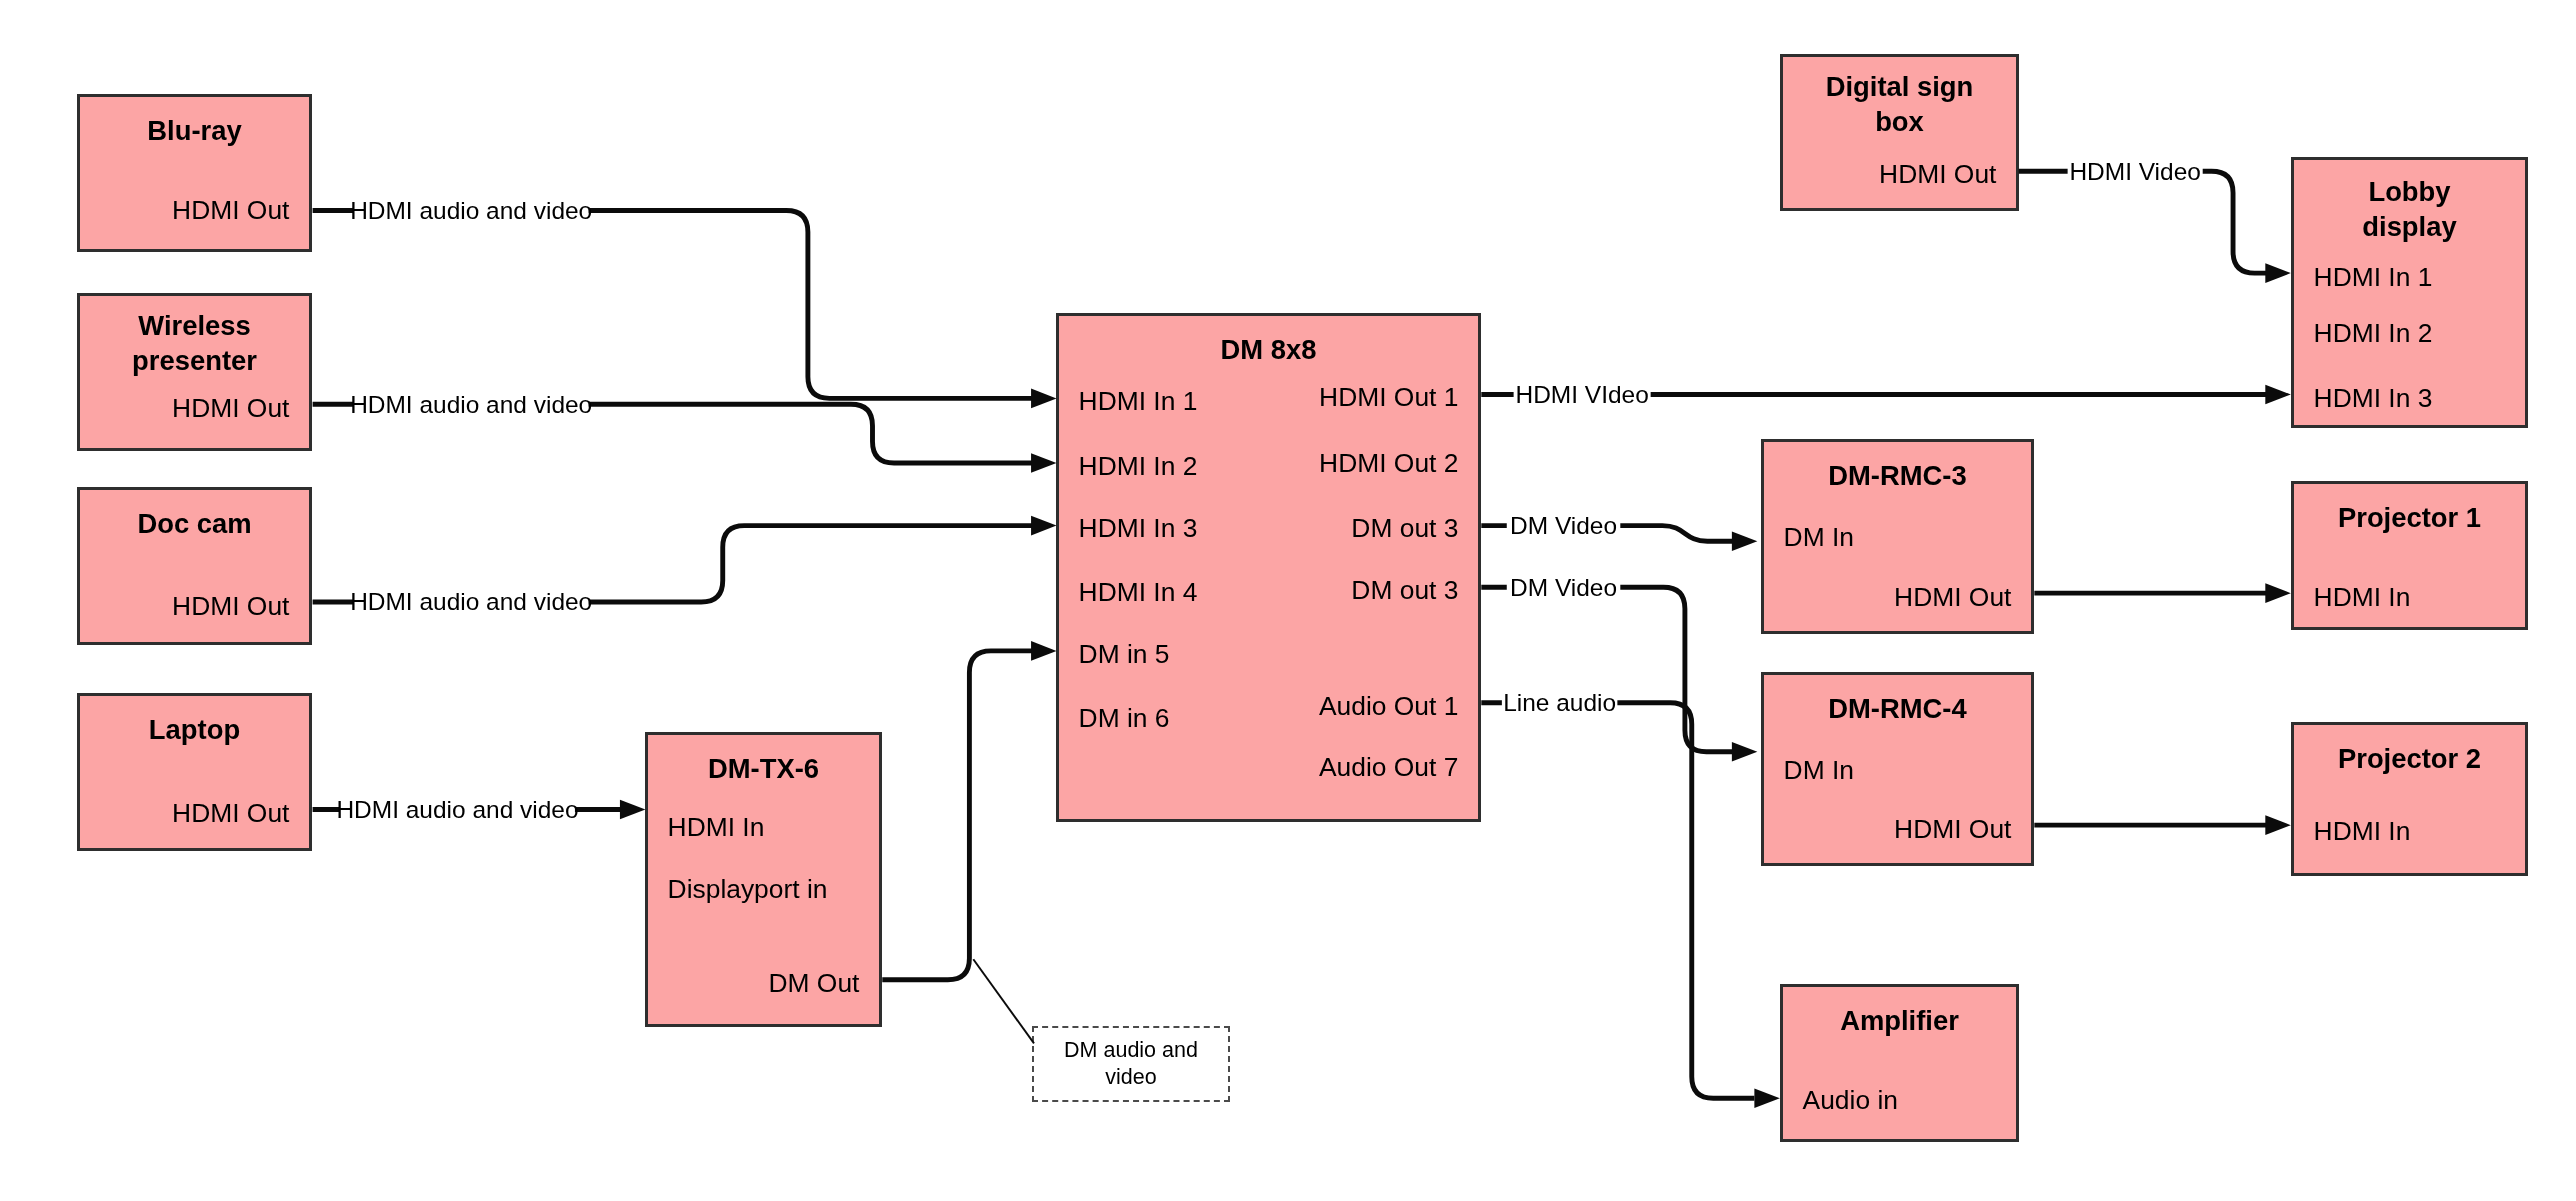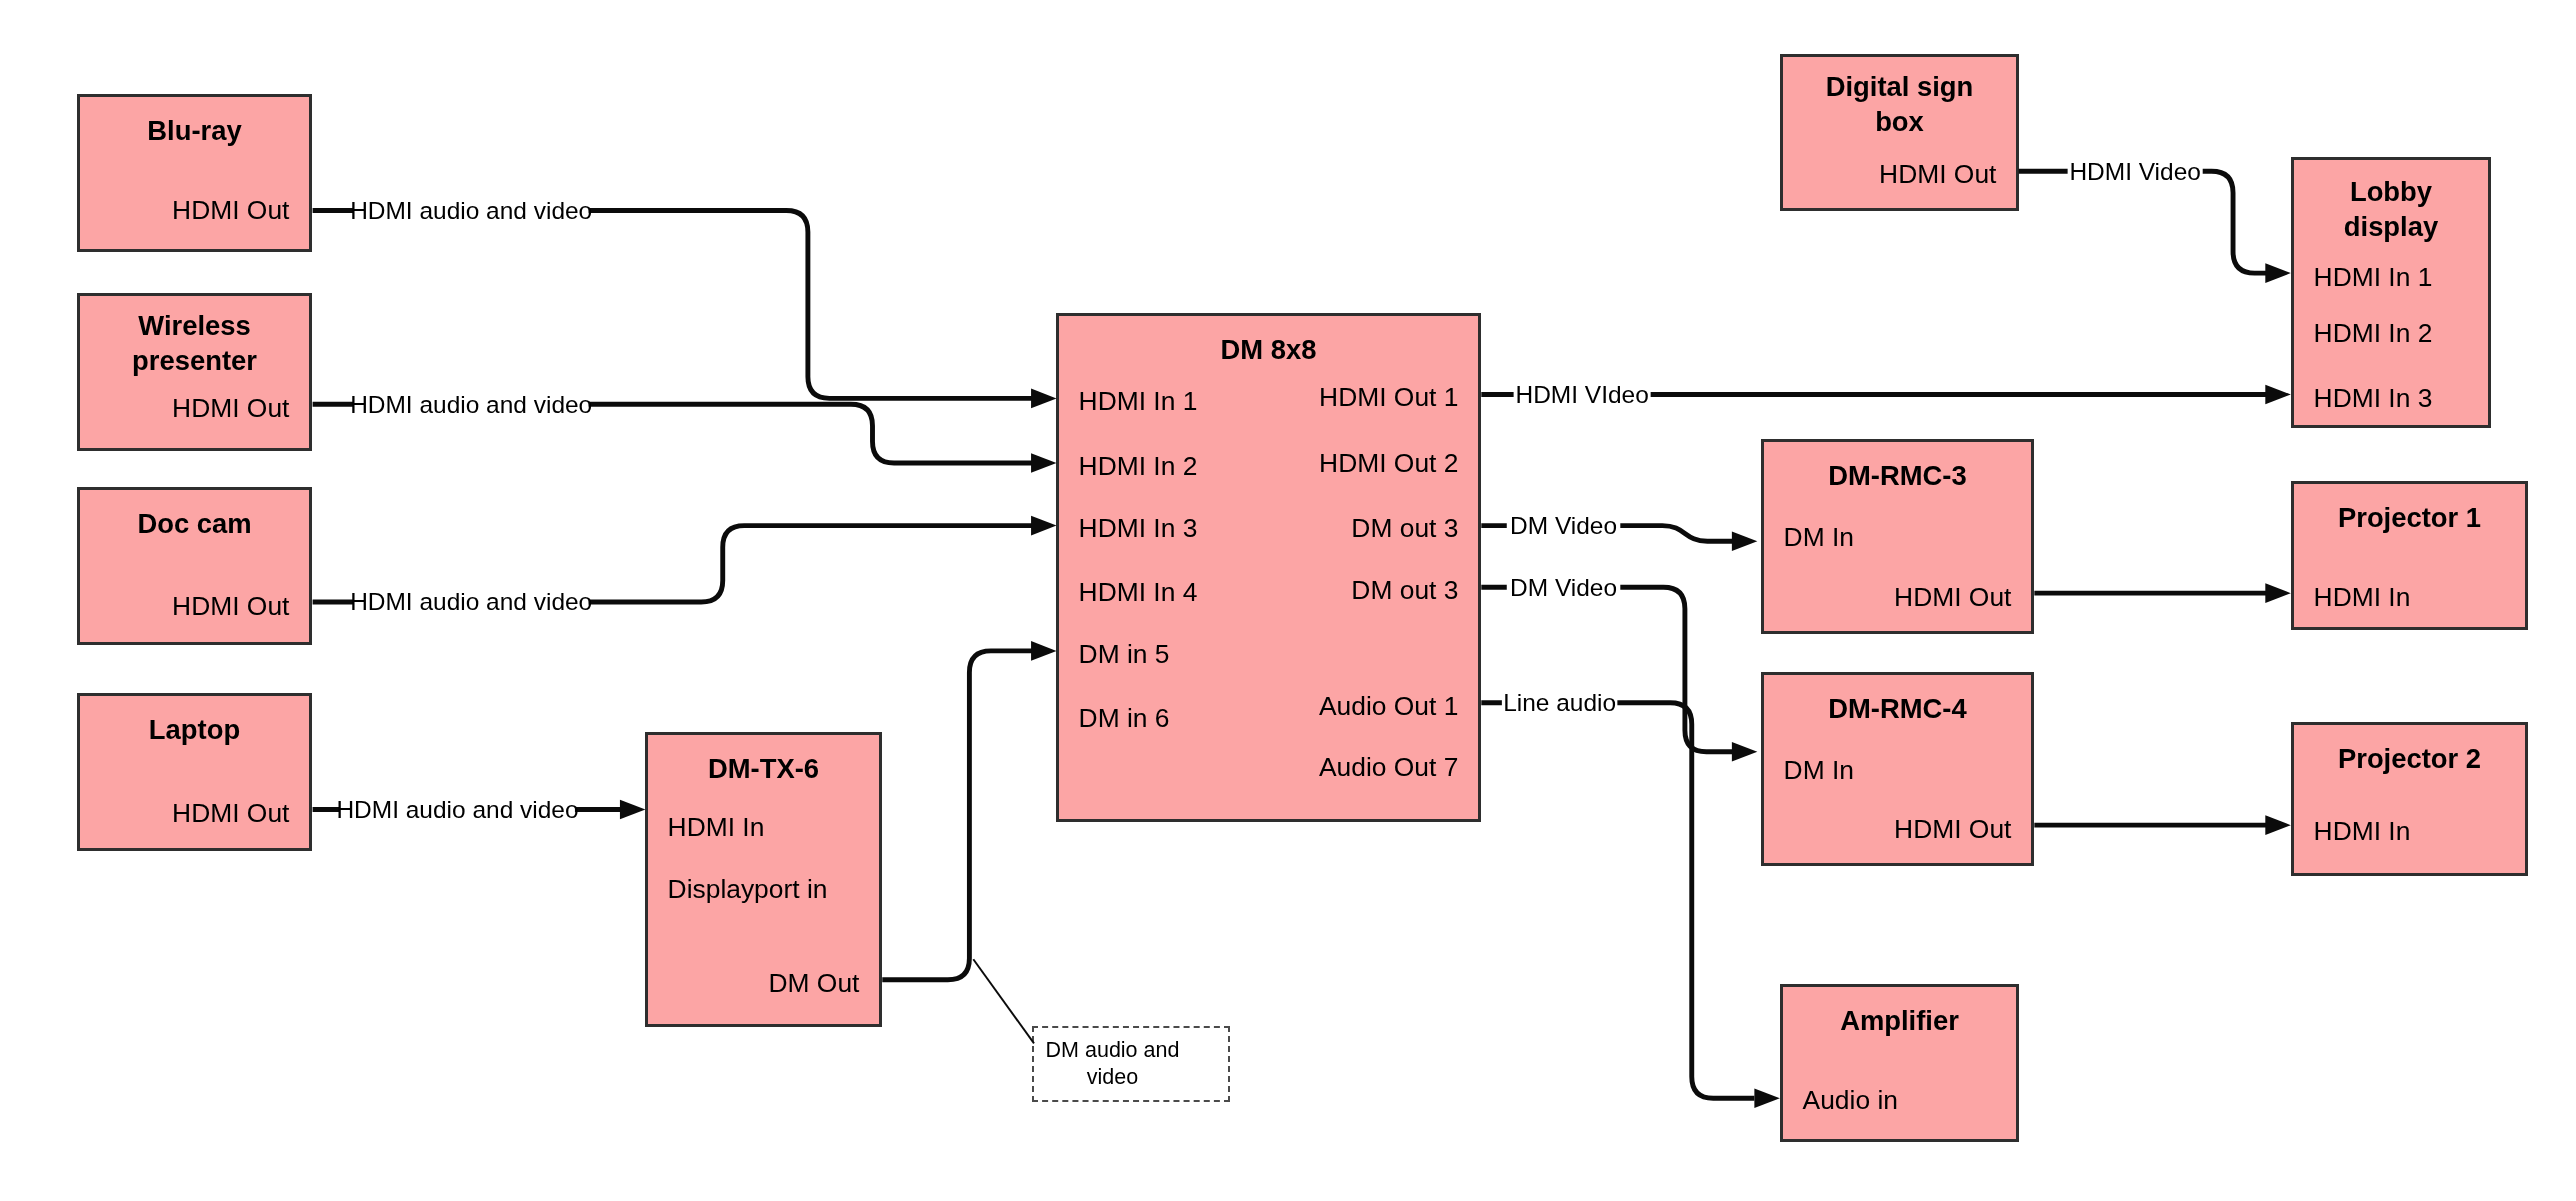--- a/index.html
+++ b/index.html
@@ -35,21 +35,21 @@
   .pl{left:19.6px;}
   .pr{right:19.6px;}
   .note{
     position:absolute;
     left:1032px;top:1026px;width:198px;height:76px;
     border:2px dashed #4a4a4a;
     box-sizing:border-box;
     font-size:21.5px;
     text-align:center;
     line-height:1.25;
-    display:flex;align-items:center;
+    display:flex;align-items:center;justify-content:center;
     background:#ffffff;
   }
   .note .inner{width:157px;}
   svg.wires{position:absolute;left:0;top:0;pointer-events:none;}
   svg.wires path.wire{stroke:#0b0b0b;stroke-width:5;fill:none;}
   svg.wires path.thin{stroke:#0b0b0b;stroke-width:2;fill:none;}
   svg.wires polygon.arrow{fill:#0b0b0b;}
   svg.wires rect.lbl-bg{fill:#ffffff;}
   svg.wires text.lbl{font-family:"Liberation Sans",sans-serif;font-size:25px;fill:#000;text-anchor:middle;dominant-baseline:central;}
 </style>
@@ -99,21 +99,21 @@
     <div class="port pr" style="top:274px">DM out 3</div>
     <div class="port pr" style="top:390px">Audio Out 1</div>
     <div class="port pr" style="top:451px">Audio Out 7</div>
   </div>
 
   <div class="box" style="left:1780px;top:54px;width:239px;height:157px">
     <div class="title narrow">Digital sign box</div>
     <div class="port pr" style="top:117px">HDMI Out</div>
   </div>
 
-  <div class="box" style="left:2291px;top:157px;width:200px;height:271px">
+  <div class="box" style="left:2291px;top:157px;width:237px;height:271px">
     <div class="title vnarrow">Lobby display</div>
     <div class="port pl" style="top:117px">HDMI In 1</div>
     <div class="port pl" style="top:173px">HDMI In 2</div>
     <div class="port pl" style="top:238px">HDMI In 3</div>
   </div>
 
   <div class="box" style="left:1761px;top:439px;width:273px;height:195px">
     <div class="title">DM-RMC-3</div>
     <div class="port pl" style="top:95px">DM In</div>
     <div class="port pr" style="top:155px">HDMI Out</div>

